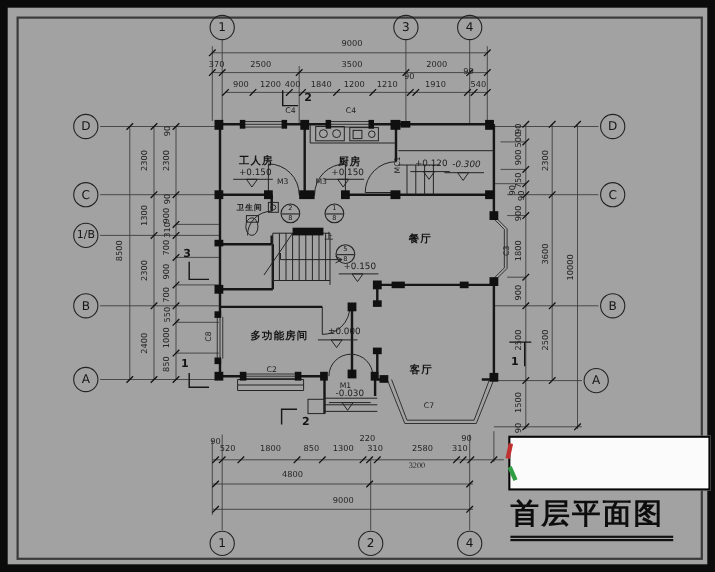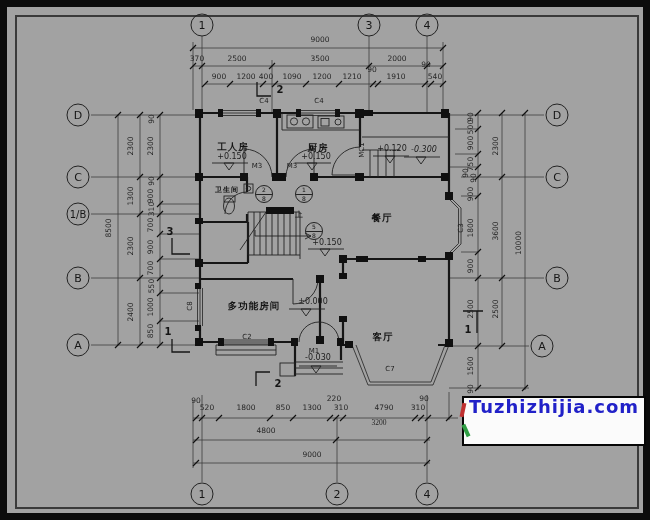--- a/index.html
+++ b/index.html
@@ -171,33 +171,33 @@
       <span class="lbl dim" style="transform: translate(-50%, -50%); left: 320px; top: 40px;">9000</span>
       <span class="lbl dim" style="transform: translate(-50%, -50%); left: 197px; top: 59px;">370</span>
       <span class="lbl dim" style="transform: translate(-50%, -50%); left: 237px; top: 59px;">2500</span>
       <span class="lbl dim" style="transform: translate(-50%, -50%); left: 320px; top: 59px;">3500</span>
       <span class="lbl dim" style="transform: translate(-50%, -50%); left: 397px; top: 59px;">2000</span>
       <span class="lbl dim" style="transform: translate(-50%, -50%); left: 426px; top: 65px;">90</span>
       <span class="lbl dim" style="transform: translate(-50%, -50%); left: 435px; top: 77px;">540</span>
       <span class="lbl dim" style="transform: translate(-50%, -50%); left: 219px; top: 77px;">900</span>
       <span class="lbl dim" style="transform: translate(-50%, -50%); left: 246px; top: 77px;">1200</span>
       <span class="lbl dim" style="transform: translate(-50%, -50%); left: 266px; top: 77px;">400</span>
-      <span class="lbl dim" style="transform: translate(-50%, -50%); left: 292px; top: 77px;">1090</span>
+      <span class="lbl dim" style="transform: translate(-50%, -50%); left: 292px; top: 77px;">1840</span>
       <span class="lbl dim" style="transform: translate(-50%, -50%); left: 322px; top: 77px;">1200</span>
       <span class="lbl dim" style="transform: translate(-50%, -50%); left: 352px; top: 77px;">1210</span>
       <span class="lbl dim" style="transform: translate(-50%, -50%); left: 372px; top: 70px;">90</span>
       <span class="lbl dim" style="transform: translate(-50%, -50%); left: 396px; top: 77px; text-align: center;">1910</span>
       <span class="lbl dim" style="transform: translate(-50%, -50%); left: 196px; top: 401px;">90</span>
       <span class="lbl dim" style="transform: translate(-50%, -50%); left: 207px; top: 408px;">520</span>
       <span class="lbl dim" style="transform: translate(-50%, -50%); left: 246px; top: 408px;">1800</span>
       <span class="lbl dim" style="transform: translate(-50%, -50%); left: 283px; top: 408px;">850</span>
       <span class="lbl dim" style="transform: translate(-50%, -50%); left: 312px; top: 408px;">1300</span>
       <span class="lbl dim" style="transform: translate(-50%, -50%); left: 334px; top: 399px;">220</span>
       <span class="lbl dim" style="transform: translate(-50%, -50%); left: 341px; top: 408px;">310</span>
-      <span class="lbl dim" style="transform: translate(-50%, -50%); left: 384px; top: 408px;">4790</span>
+      <span class="lbl dim" style="transform: translate(-50%, -50%); left: 384px; top: 408px;">2580</span>
       <span class="lbl dim" style="transform: translate(-50%, -50%); left: 424px; top: 399px;">90</span>
       <span class="lbl dim" style="transform: translate(-50%, -50%); left: 418px; top: 408px;">310</span>
       <span class="lbl dim" style="transform: translate(-50%, -50%); left: 266px; top: 431px;">4800</span>
       <span class="lbl dim" style="transform: translate(-50%, -50%); left: 379px; top: 423px; font-family: Liberation Serif, serif;">3200</span>
       <span class="lbl dim" style="transform: translate(-50%, -50%); left: 312px; top: 455px;">9000</span>
       <span class="lbl dim" style="transform: translate(-50%, -50%) rotate(-90deg); left: 109px; top: 228px;">8500</span>
       <span class="lbl dim" style="transform: translate(-50%, -50%) rotate(-90deg); left: 131px; top: 146px;">2300</span>
       <span class="lbl dim" style="transform: translate(-50%, -50%) rotate(-90deg); left: 131px; top: 196px;">1300</span>
       <span class="lbl dim" style="transform: translate(-50%, -50%) rotate(-90deg); left: 131px; top: 246px;">2300</span>
       <span class="lbl dim" style="transform: translate(-50%, -50%) rotate(-90deg); left: 131px; top: 312px;">2400</span>
@@ -280,17 +280,17 @@
         <span>1</span>
         <span>8</span>
       </div>
       <div class="idx" style="left: 314px; top: 231px;">
         <span>5</span>
         <span>8</span>
       </div>
     </div>
 
   <div id="wmbox">
-    <div id="wm-site" style="color: rgb(33, 33, 200);">Tuzhizhijia.com</div>
   </div>
   <div class="wm-mark" id="wm-red"></div>
   <div class="wm-mark" id="wm-green"></div>
+  <div id="dwg-title">首层平面图</div>
 </div>
 
 </body></html>

